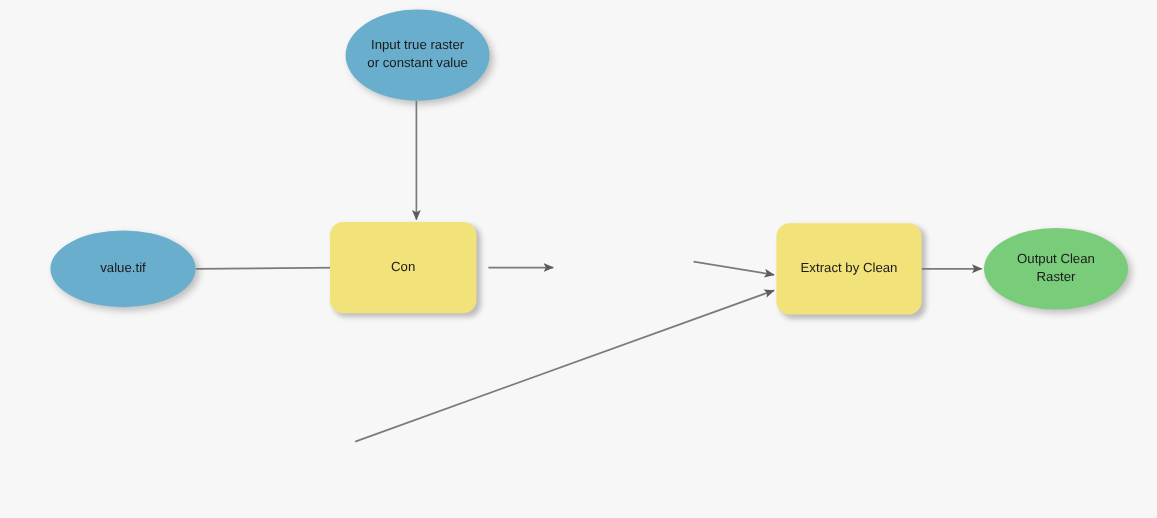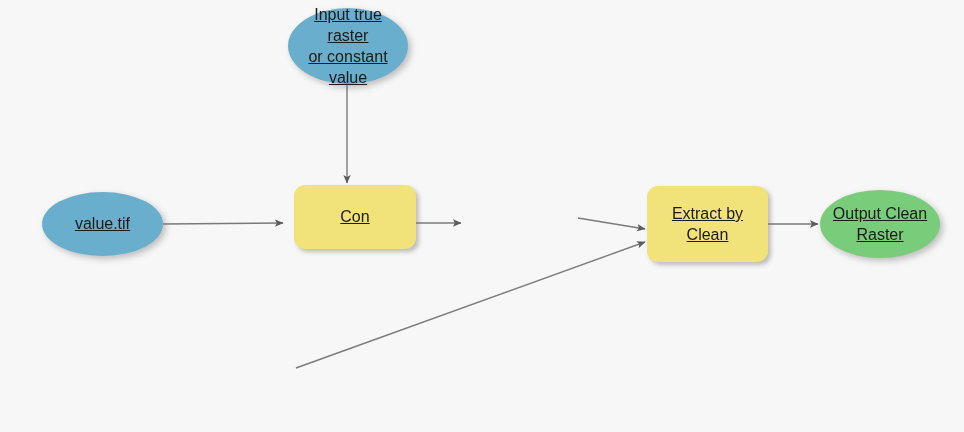--- a/index.html
+++ b/index.html
@@ -23,25 +23,24 @@
     pointer-events: none;
   }
   .node {
     position: absolute;
     display: flex;
     align-items: center;
     justify-content: center;
     text-align: center;
     box-sizing: border-box;
     color: #1a1a1a;
-    font-size: 16px;
+    font-size: 11px;
     line-height: 1.32;
     white-space: pre-line;
     z-index: 2;
-    text-decoration: underline;
   }
   .ellipse {
     border-radius: 50%;
     filter: drop-shadow(3px 3px 3px rgba(120,120,120,0.45));
   }
   .data-node {
     background: #6aaecd;
   }
   .derived-node {
     background: #79cc79;
@@ -80,21 +79,21 @@
 
   <div class="node ellipse data-node" style="left:288px; top:8px; width:120px; height:76px;">
     <span class="node-label">Input true raster
 or constant value</span>
   </div>
 
   <div class="node ellipse data-node" style="left:42px; top:192px; width:121px; height:64px;">
     <span class="node-label">value.tif</span>
   </div>
 
-  <div class="node tool-node" style="left:294px; top:185px; width:122px; height:64px;justify-content:center;">
+  <div class="node tool-node" style="left:275px; top:185px; width:122px; height:76px;justify-content:center;">
     <span class="node-label">Con</span>
   </div>
 
 
   <div class="node tool-node" style="left:647px; top:186px; width:121px; height:76px;">
     <span class="node-label">Extract by Clean</span>
   </div>
 
   <div class="node ellipse derived-node" style="left:820px; top:190px; width:120px; height:68px;">
     <span class="node-label">Output Clean

